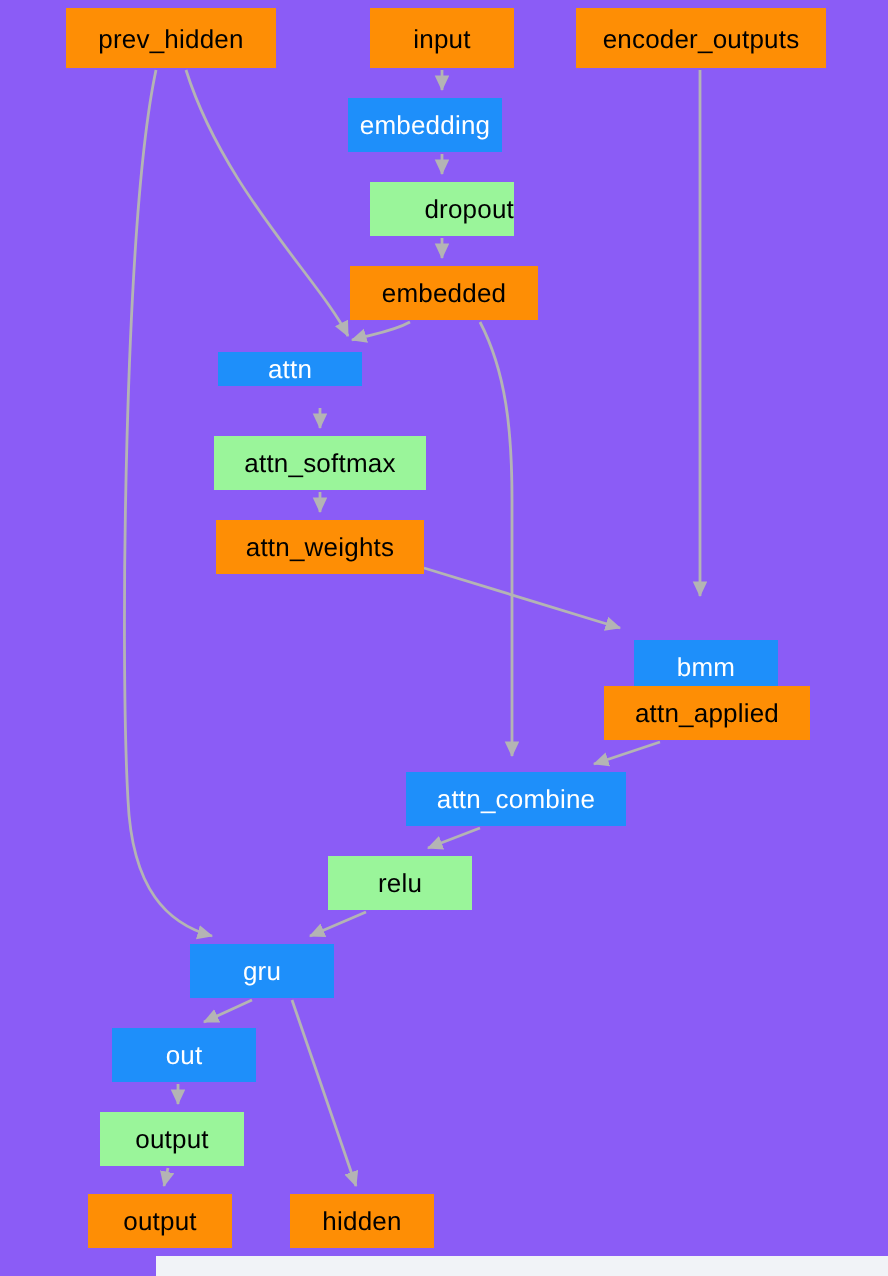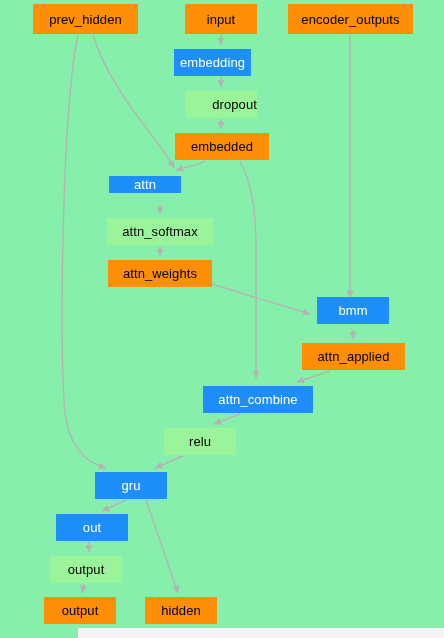--- a/index.html
+++ b/index.html
@@ -7,21 +7,21 @@
     padding: 0;
     background: #ffffff;
   }
   body {
     font-family: "Liberation Sans", sans-serif;
   }
   #graph-canvas {
     position: relative;
     width: 444px;
     height: 638px;
-    background: #86efac;
+    background: #8b5cf6;
     overflow: hidden;
   }
   #edge-layer {
     position: absolute;
     left: 0;
     top: 0;
     width: 444px;
     height: 638px;
     pointer-events: none;
   }
@@ -114,21 +114,21 @@
       </div>
       <div class="node op" style="left: 109px; top: 176px; width: 72px; height: 17px;">
         <span>attn</span>
       </div>
       <div class="node act" style="left: 107px; top: 218px; width: 106px; height: 27px;">
         <span>attn_softmax</span>
       </div>
       <div class="node tensor" style="left: 108px; top: 260px; width: 104px; height: 27px;">
         <span>attn_weights</span>
       </div>
-      <div class="node op" style="left: 317px; top: 297px; width: 72px; height: 27px;">
+      <div class="node op" style="left: 317px; top: 320px; width: 72px; height: 27px;">
         <span>bmm</span>
       </div>
       <div class="node tensor" style="left: 302px; top: 343px; width: 103px; height: 27px; align-items: center;">
         <span>attn_applied</span>
       </div>
       <div class="node op" style="left: 203px; top: 386px; width: 110px; height: 27px;">
         <span>attn_combine</span>
       </div>
       <div class="node act" style="left: 164px; top: 428px; width: 72px; height: 27px;">
         <span>relu</span>

